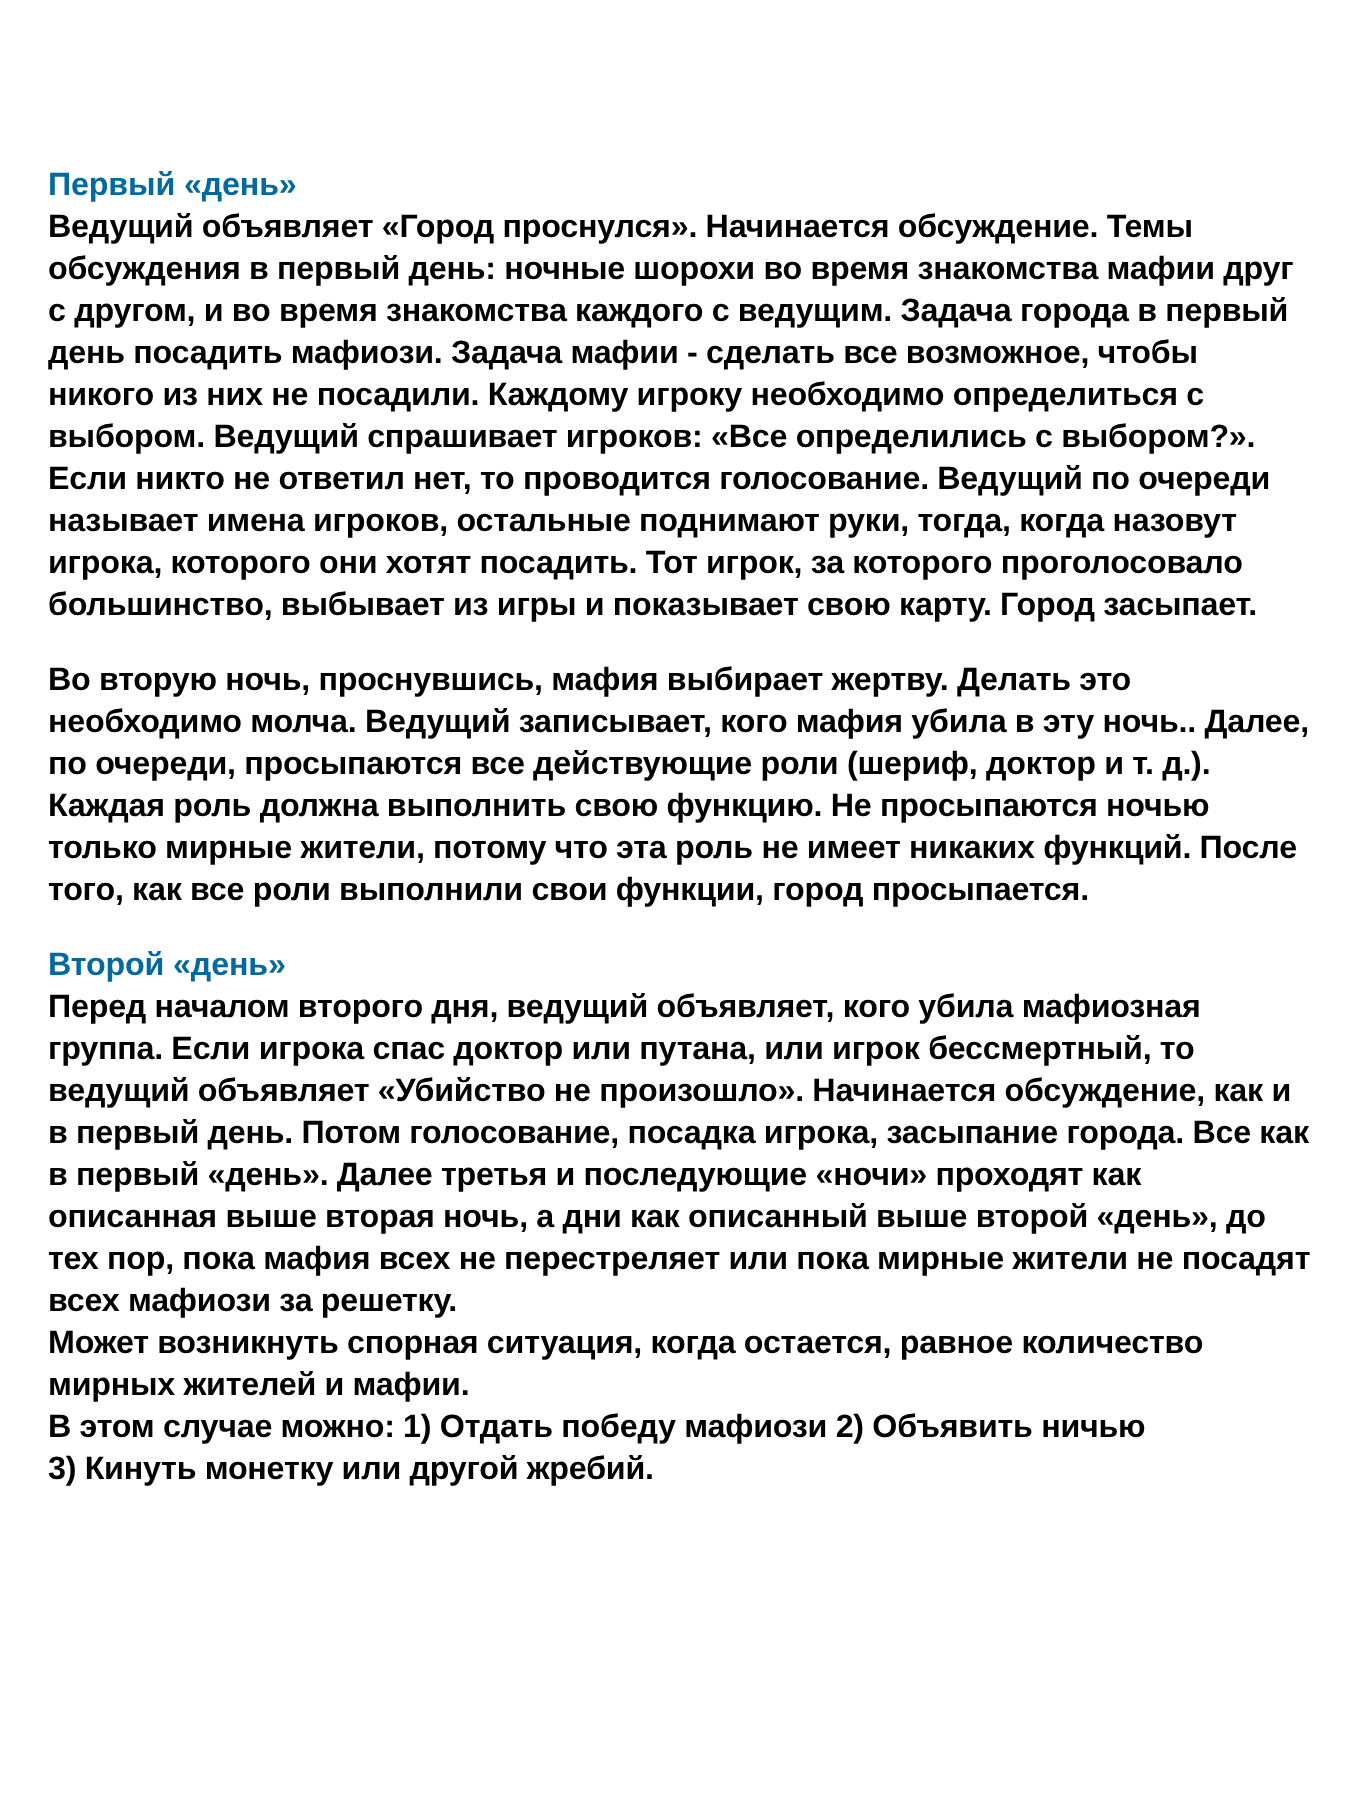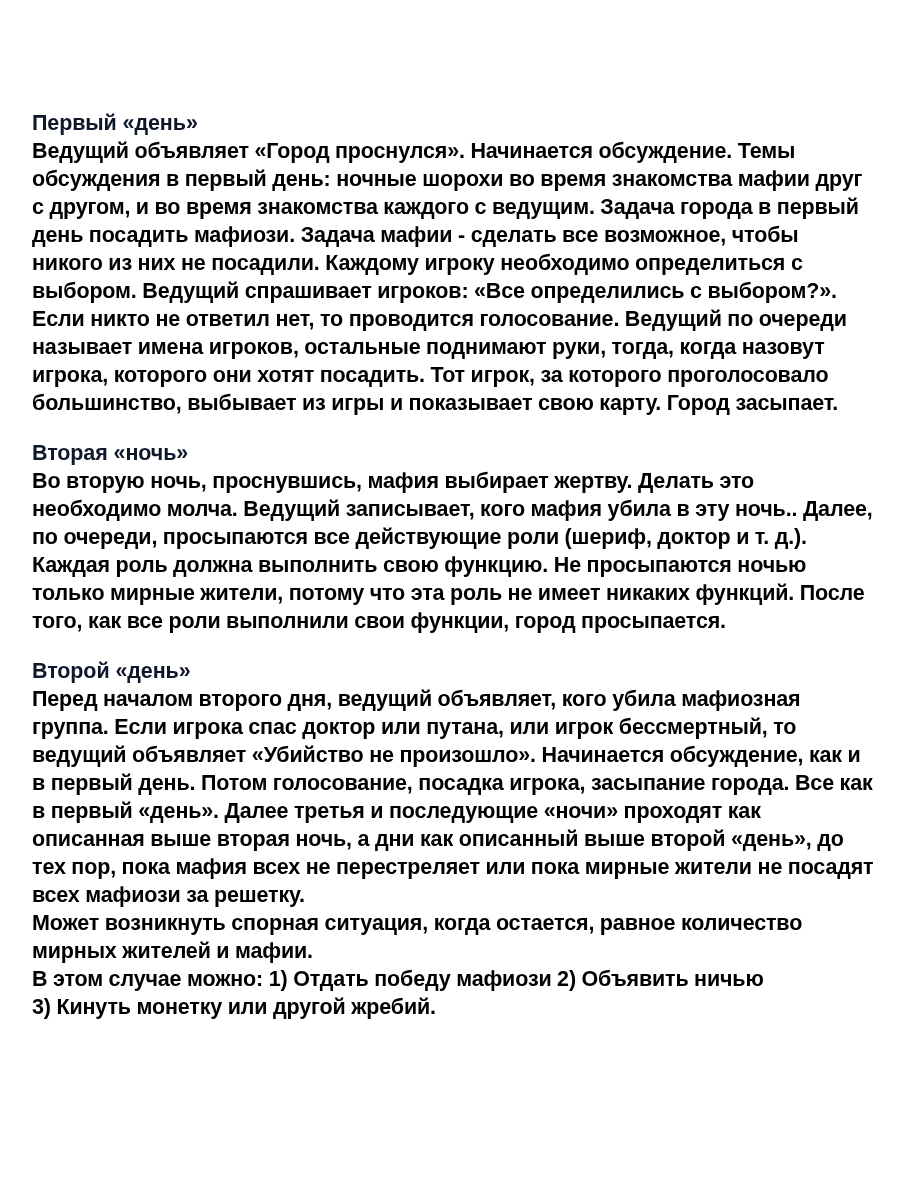--- a/index.html
+++ b/index.html
@@ -32,21 +32,21 @@
     margin: 0 0 22px 0;
   }
   .section:last-child {
     margin-bottom: 0;
   }
 
   .section-heading {
     font-size: 21.5px;
     font-weight: 700;
     line-height: 28px;
-    color: #0f172a;
+    color: #0369a1;
     letter-spacing: -0.1px;
     margin: 0;
     white-space: pre;
   }
 
   .section-text {
     font-size: 21.5px;
     font-weight: 700;
     line-height: 28px;
     color: #000000;
@@ -66,21 +66,20 @@
 
 <div class="page">
   <div class="doc-body">
 
     <div class="section">
       <h2 class="section-heading">Первый «день»</h2>
       <p class="section-text">Ведущий объявляет «Город проснулся». Начинается обсуждение. Темы обсуждения в первый день: ночные шорохи во время знакомства мафии друг с другом, и во время знакомства каждого с ведущим. Задача города в первый день посадить мафиози. Задача мафии - сделать все возможное, чтобы никого из них не посадили. Каждому игроку необходимо определиться с выбором. Ведущий спрашивает игроков: «Все определились с выбором?». Если никто не ответил нет, то проводится голосование. Ведущий по очереди называет имена игроков, остальные поднимают руки, тогда, когда назовут игрока, которого они хотят посадить. Тот игрок, за которого проголосовало большинство, выбывает из игры и показывает свою карту. Город засыпает.</p>
     </div>
 
     <div class="section">
-      <h2 class="section-heading">Вторая «ночь»</h2>
       <p class="section-text">Во вторую ночь, проснувшись, мафия выбирает жертву. Делать это необходимо молча. Ведущий записывает, кого мафия убила в эту ночь.. Далее, по очереди, просыпаются все действующие роли (шериф, доктор и т. д.). Каждая роль должна выполнить свою функцию. Не просыпаются ночью только мирные жители, потому что эта роль не имеет никаких функций. После того, как все роли выполнили свои функции, город просыпается.</p>
     </div>
 
     <div class="section">
       <h2 class="section-heading">Второй «день»</h2>
       <p class="section-text hard-breaks">Перед началом второго дня, ведущий объявляет, кого убила мафиозная группа. Если игрока спас доктор или путана, или игрок бессмертный, то ведущий объявляет «Убийство не произошло». Начинается обсуждение, как и в первый день. Потом голосование, посадка игрока, засыпание города. Все как в первый «день». Далее третья и последующие «ночи» проходят как описанная выше вторая ночь, а дни как описанный выше второй «день», до тех пор, пока мафия всех не перестреляет или пока мирные жители не посадят
 всех мафиози за решетку.
 Может возникнуть спорная ситуация, когда остается, равное количество мирных жителей и мафии.
 В этом случае можно: 1) Отдать победу мафиози 2) Объявить ничью
 3) Кинуть монетку или другой жребий.</p>

